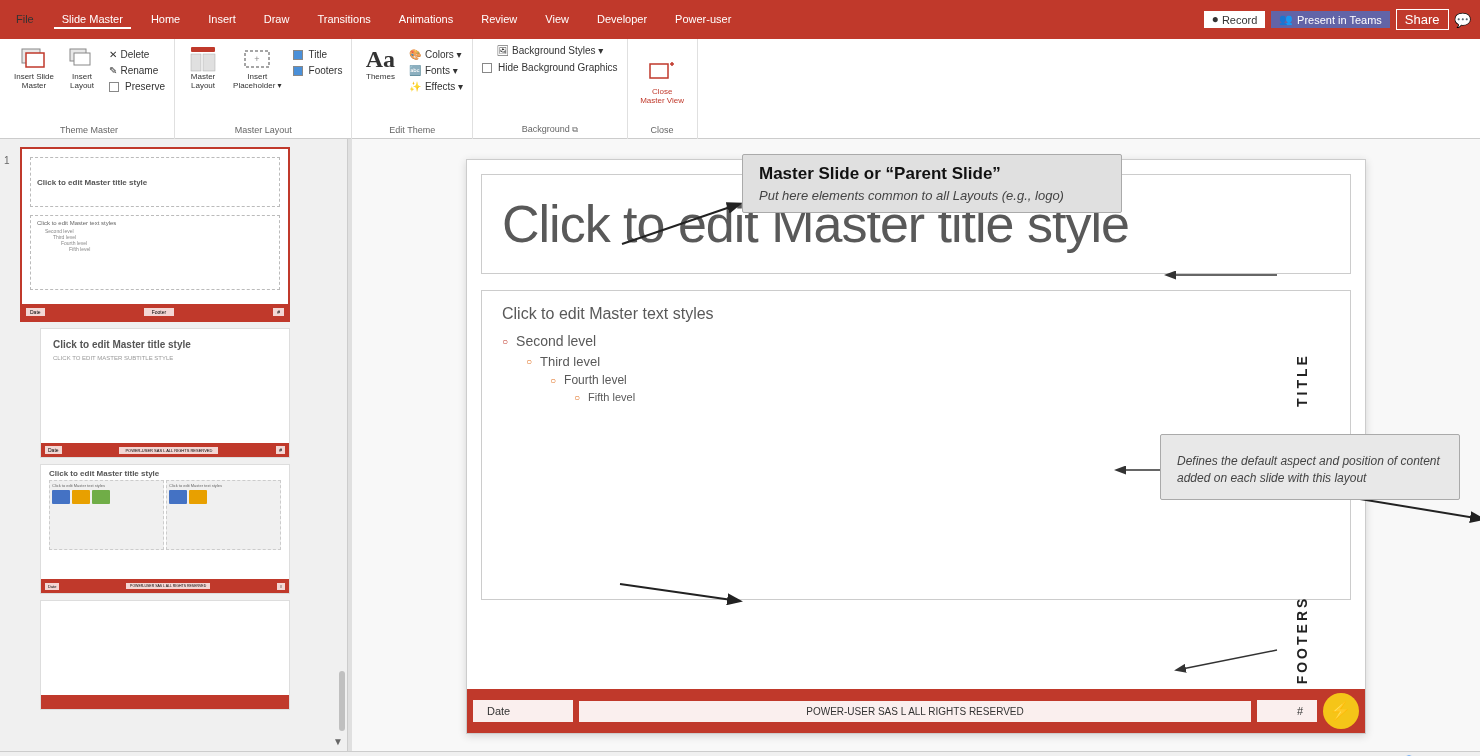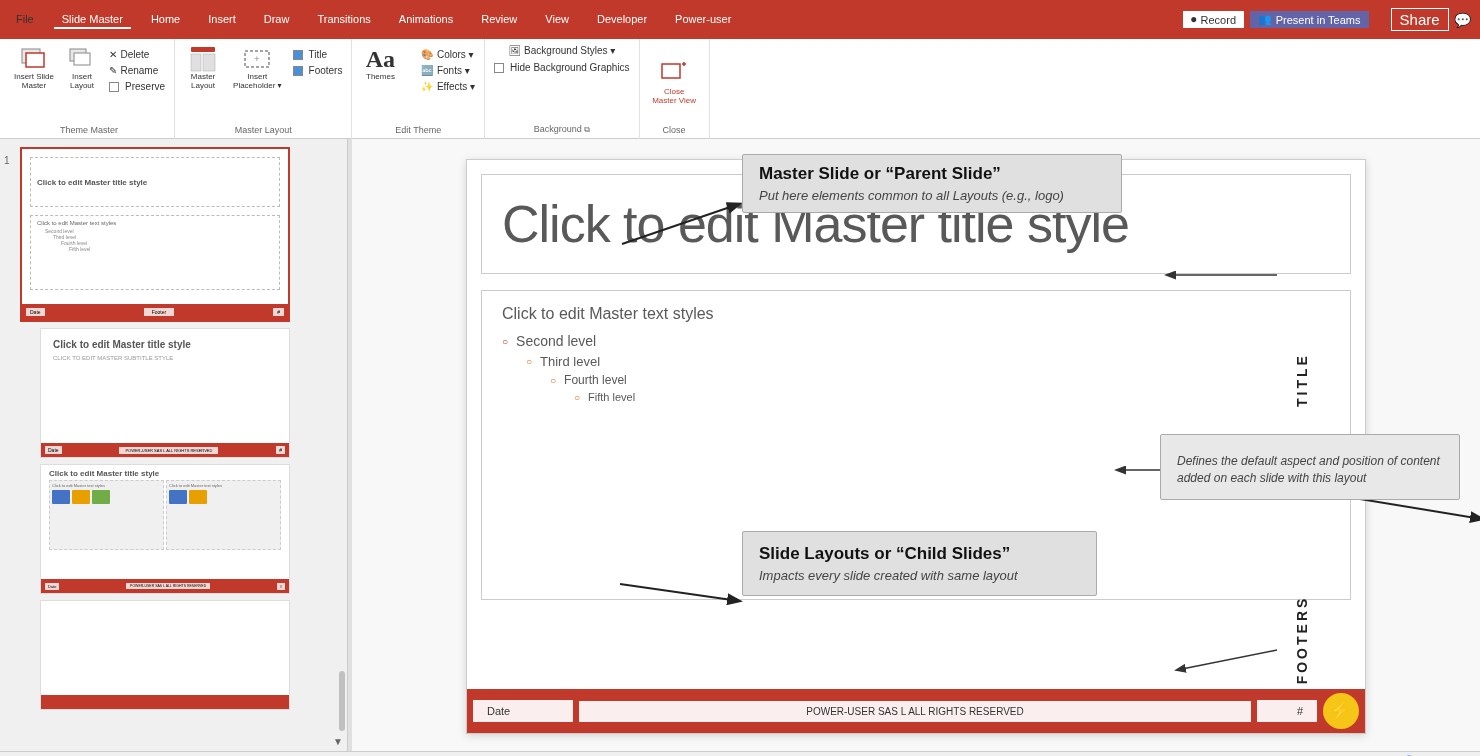--- a/index.html
+++ b/index.html
@@ -4,21 +4,21 @@
   <style>
     * { box-sizing: border-box; margin: 0; padding: 0; }
     body { font-family: 'Segoe UI', Arial, sans-serif; background: #f0f0f0; overflow: hidden; width: 1480px; height: 756px; }
 
     
     .top-bar { height: 39px; background: #c0392b; display: flex; align-items: center; justify-content: space-between; padding: 0 8px; }
     .top-bar-left { display: flex; gap: 12px; }
     .top-bar-right { display: flex; gap: 6px; align-items: center; }
     .record-btn { background: white; color: #333; font-size: 11px; padding: 2px 8px; border: none; cursor: pointer; display: flex; align-items: center; gap: 4px; }
     .present-btn { background: #6264a7; color: white; font-size: 11px; padding: 2px 8px; border: none; cursor: pointer; display: flex; align-items: center; gap: 4px; }
-    .share-btn { background: #c0392b; color: white; font-size: 15px; padding: 2px 8px; border: 1px solid white; cursor: pointer; margin-left: 16px; }
+    .share-btn { background: #c0392b; color: white; font-size: 13px; padding: 2px 8px; border: 1px solid white; cursor: pointer; }
 
     
     .ribbon { background: #fff; border-bottom: 1px solid #ccc; }
     .ribbon-tab { font-size: 11px; color: #333; padding: 2px 8px; cursor: pointer; }
     .ribbon-tab.active { color: #c0392b; border-bottom: 2px solid #c0392b; }
     .ribbon-content { height: 78px; display: flex; align-items: stretch; padding: 0 4px; }
     .ribbon-group { display: flex; flex-direction: column; align-items: center; padding: 4px 8px; border-right: 1px solid #e0e0e0; min-width: 60px; }
     .ribbon-group-items { display: flex; align-items: center; gap: 4px; flex: 1; }
     .ribbon-group-label { font-size: 9px; color: #666; margin-top: 2px; }
     .ribbon-btn { display: flex; flex-direction: column; align-items: center; cursor: pointer; padding: 2px 4px; border-radius: 2px; min-width: 40px; }
@@ -117,21 +117,21 @@
         </div>
         <div class="ribbon-col" style="padding-top:4px;">
           <div class="ribbon-small-btn"><span class="checkbox-small" style="background:#4a90d9;"></span> Title</div>
           <div class="ribbon-small-btn"><span class="checkbox-small" style="background:#4a90d9;"></span> Footers</div>
         </div>
       </div>
       <div class="ribbon-group-label">Master Layout</div>
     </div>
 
     <div class="ribbon-group" style="padding:4px 6px; min-width:100px;">
-      <div class="ribbon-group-items" style="display:flex; gap:16px; align-items:flex-start;">
+      <div class="ribbon-group-items" style="display:flex; gap:4px; align-items:flex-start;">
         <div class="ribbon-btn" style="min-width:44px;">
           <div class="ribbon-btn-icon" style="font-size:24px; font-family: serif; font-weight: bold; color: #333;">Aa</div>
           <div class="ribbon-btn-label" style="font-size:8px;">Themes</div>
         </div>
         <div class="ribbon-col" style="padding-top:4px;">
           <div class="ribbon-small-btn"><span style="font-size:10px;">🎨</span> Colors ▾</div>
           <div class="ribbon-small-btn"><span style="font-size:10px;">🔤</span> Fonts ▾</div>
           <div class="ribbon-small-btn"><span style="font-size:10px;">✨</span> Effects ▾</div>
         </div>
       </div>
@@ -313,24 +313,20 @@
 
         <text x="840" y="220" font-size="14" font-weight="bold" fill="#222" transform="rotate(-90, 840, 220)" letter-spacing="3" text-anchor="middle" font-family="Arial">TITLE</text>
 
         <text x="695" y="295" font-size="14" font-weight="bold" fill="#222" letter-spacing="3" font-family="Arial">CONTENT</text>
 
         <text x="840" y="480" font-size="14" font-weight="bold" fill="#222" transform="rotate(-90, 840, 480)" letter-spacing="3" text-anchor="middle" font-family="Arial">FOOTERS</text>
       </svg>
 
     </div>
 
-    <div style="position:absolute; bottom:155px; left:390px; background:#e0e0e0; border:1px solid #aaa; border-radius:2px; padding:12px 16px; z-index:20; width:355px;">
-      <div style="font-size:17px; font-weight:bold; color:#111;">Slide Layouts or “Child Slides”</div>
-      <div style="font-size:13px; color:#444; font-style:italic; margin-top:4px;">Impacts every slide created with same layout</div>
-    </div>
 
     <div style="position:absolute; top:295px; right:20px; background:#e8e8e8; border:1px solid #aaa; border-radius:2px; padding:12px 16px; z-index:20; width:300px;">
       <div style="font-size:12px; color:#444; font-style:italic; margin-top:6px; line-height:1.4;">Defines the default aspect and position of content added on each slide with this layout</div>
     </div>
 
     <svg style="position:absolute; top:0; left:0; width:100%; height:100%; pointer-events:none; z-index:5;">
       <defs>
         <marker id="arrow2" markerWidth="8" markerHeight="6" refX="6" refY="3" orient="auto">
           <polygon points="0 0, 8 3, 0 6" fill="#222"></polygon>
         </marker>

